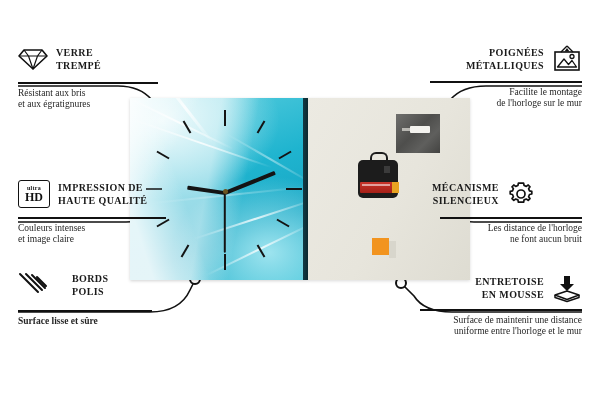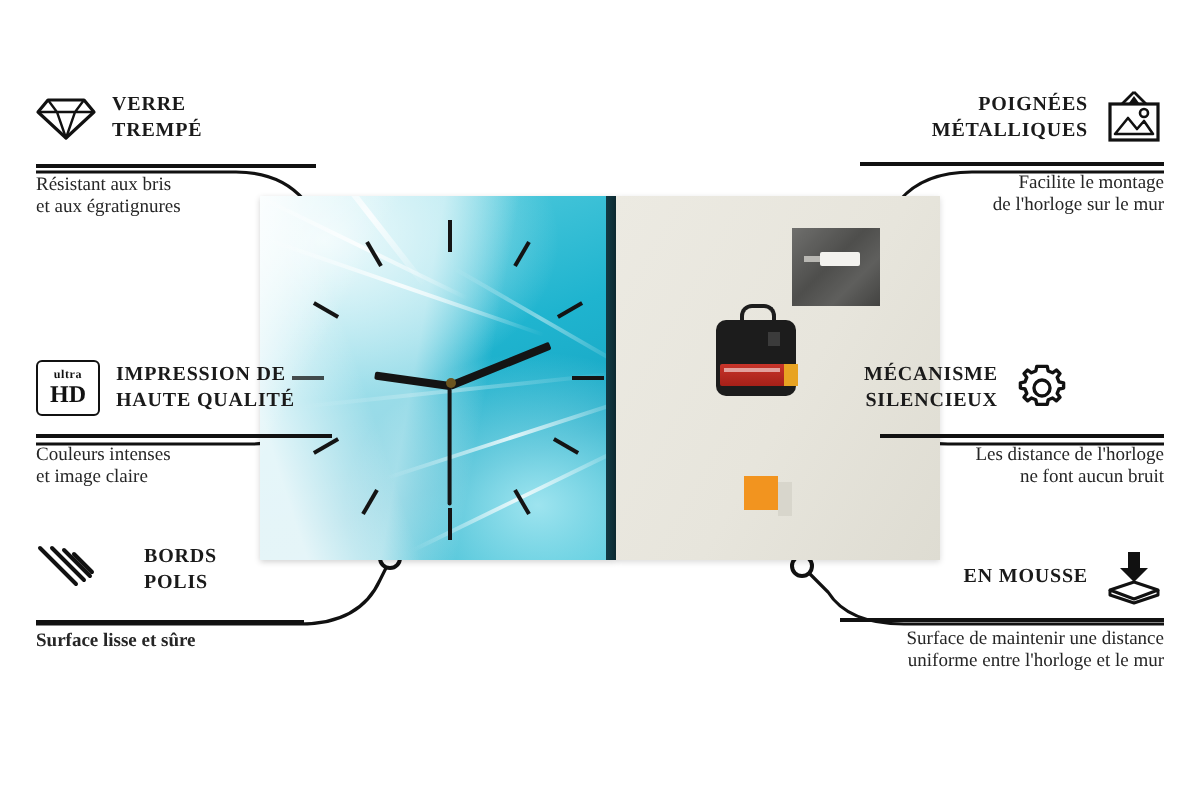--- a/index.html
+++ b/index.html
@@ -217,20 +217,21 @@
       </span>
     </div>
     <div class="rule" style="width:142px;margin-left:8px;margin-top:5px;"></div>
     <div class="cdesc" style="margin-top:4px;">Les distance de l'horloge</div>
     <div class="cdesc">ne font aucun bruit</div>
   </div>
 
   <div class="callout right" style="left:412px;top:272px;width:170px;">
     <div style="display:flex;align-items:center;justify-content:flex-end;gap:8px;height:32px;">
       <span>
+        <div class="ctitle">ENTRETOISE</div>
         <div class="ctitle">EN MOUSSE</div>
       </span>
       <span class="icon-box" style="position:relative;">
         <svg width="30" height="28" viewBox="0 0 30 28">
           <path d="M12,2 L18,2 L18,10 L22,10 L15,17 L8,10 L12,10 Z" fill="#111"></path>
           <path d="M15,17 L27,21 L15,25.5 L3,21 Z" fill="none" stroke="#111" stroke-width="1.5" stroke-linejoin="round"></path>
           <path d="M3,21 L3,23.5 L15,27.5 L27,23.5 L27,21" fill="none" stroke="#111" stroke-width="1.5" stroke-linejoin="round"></path>
         </svg>
       </span>
     </div>

